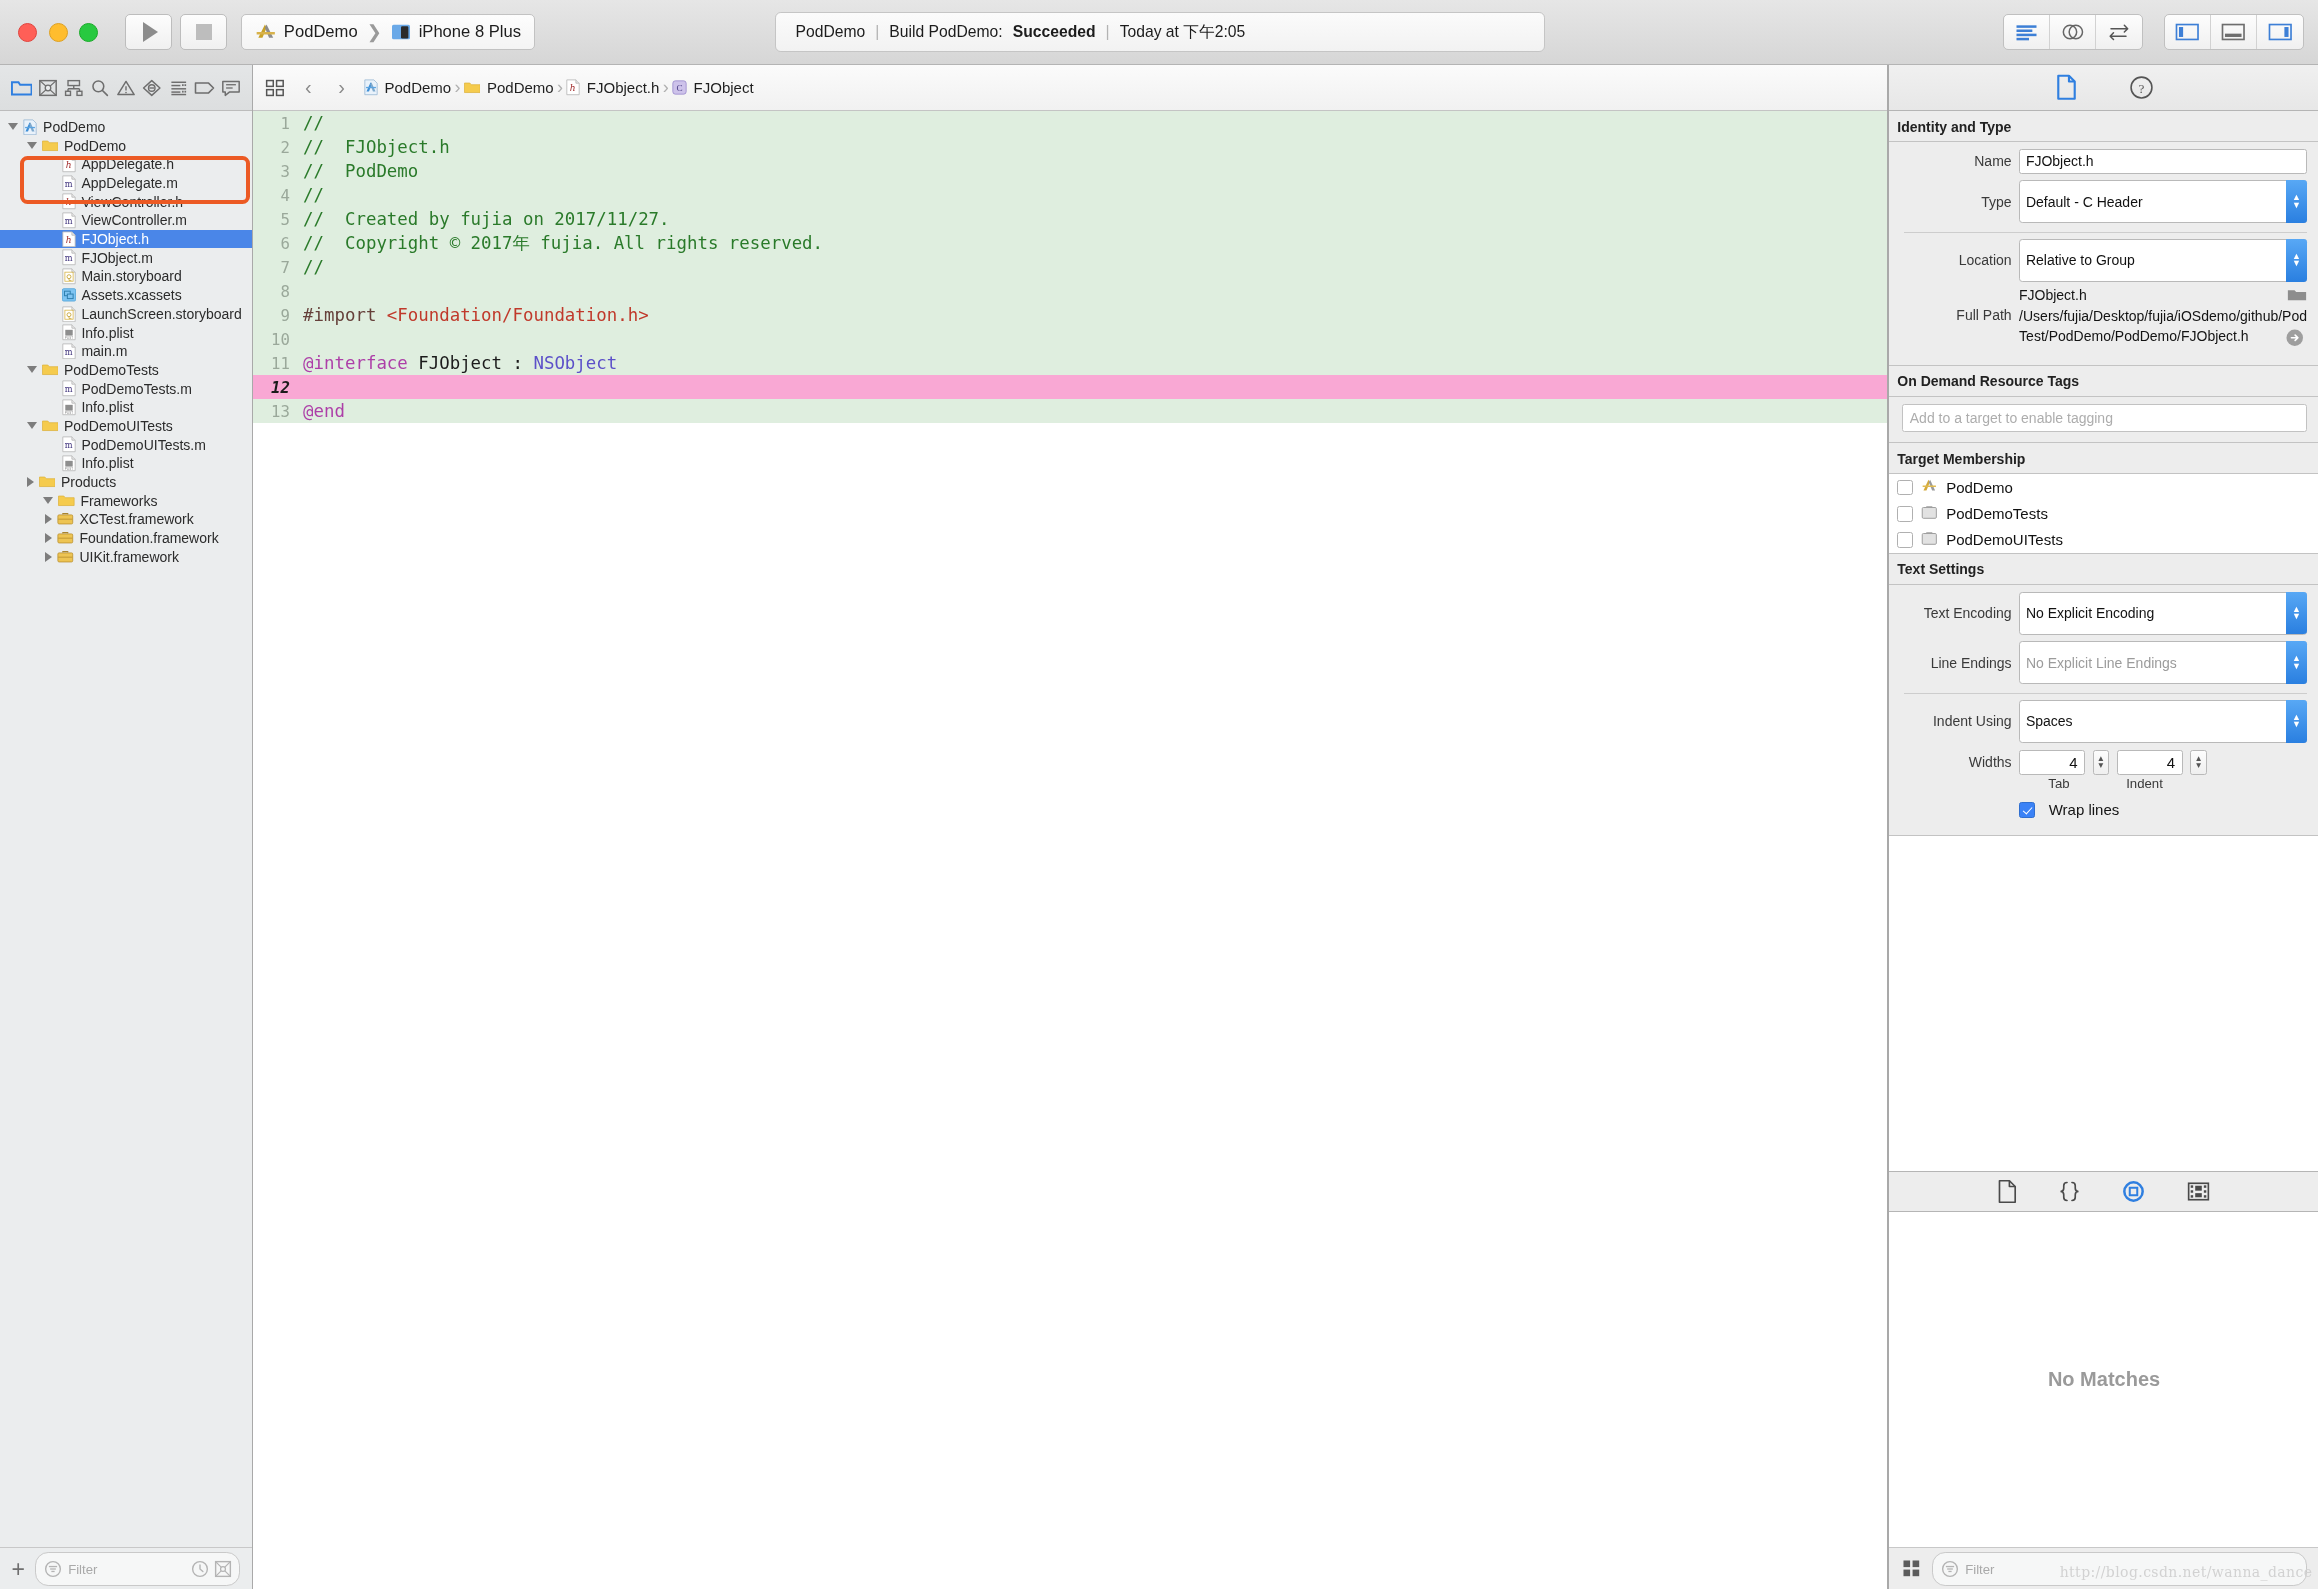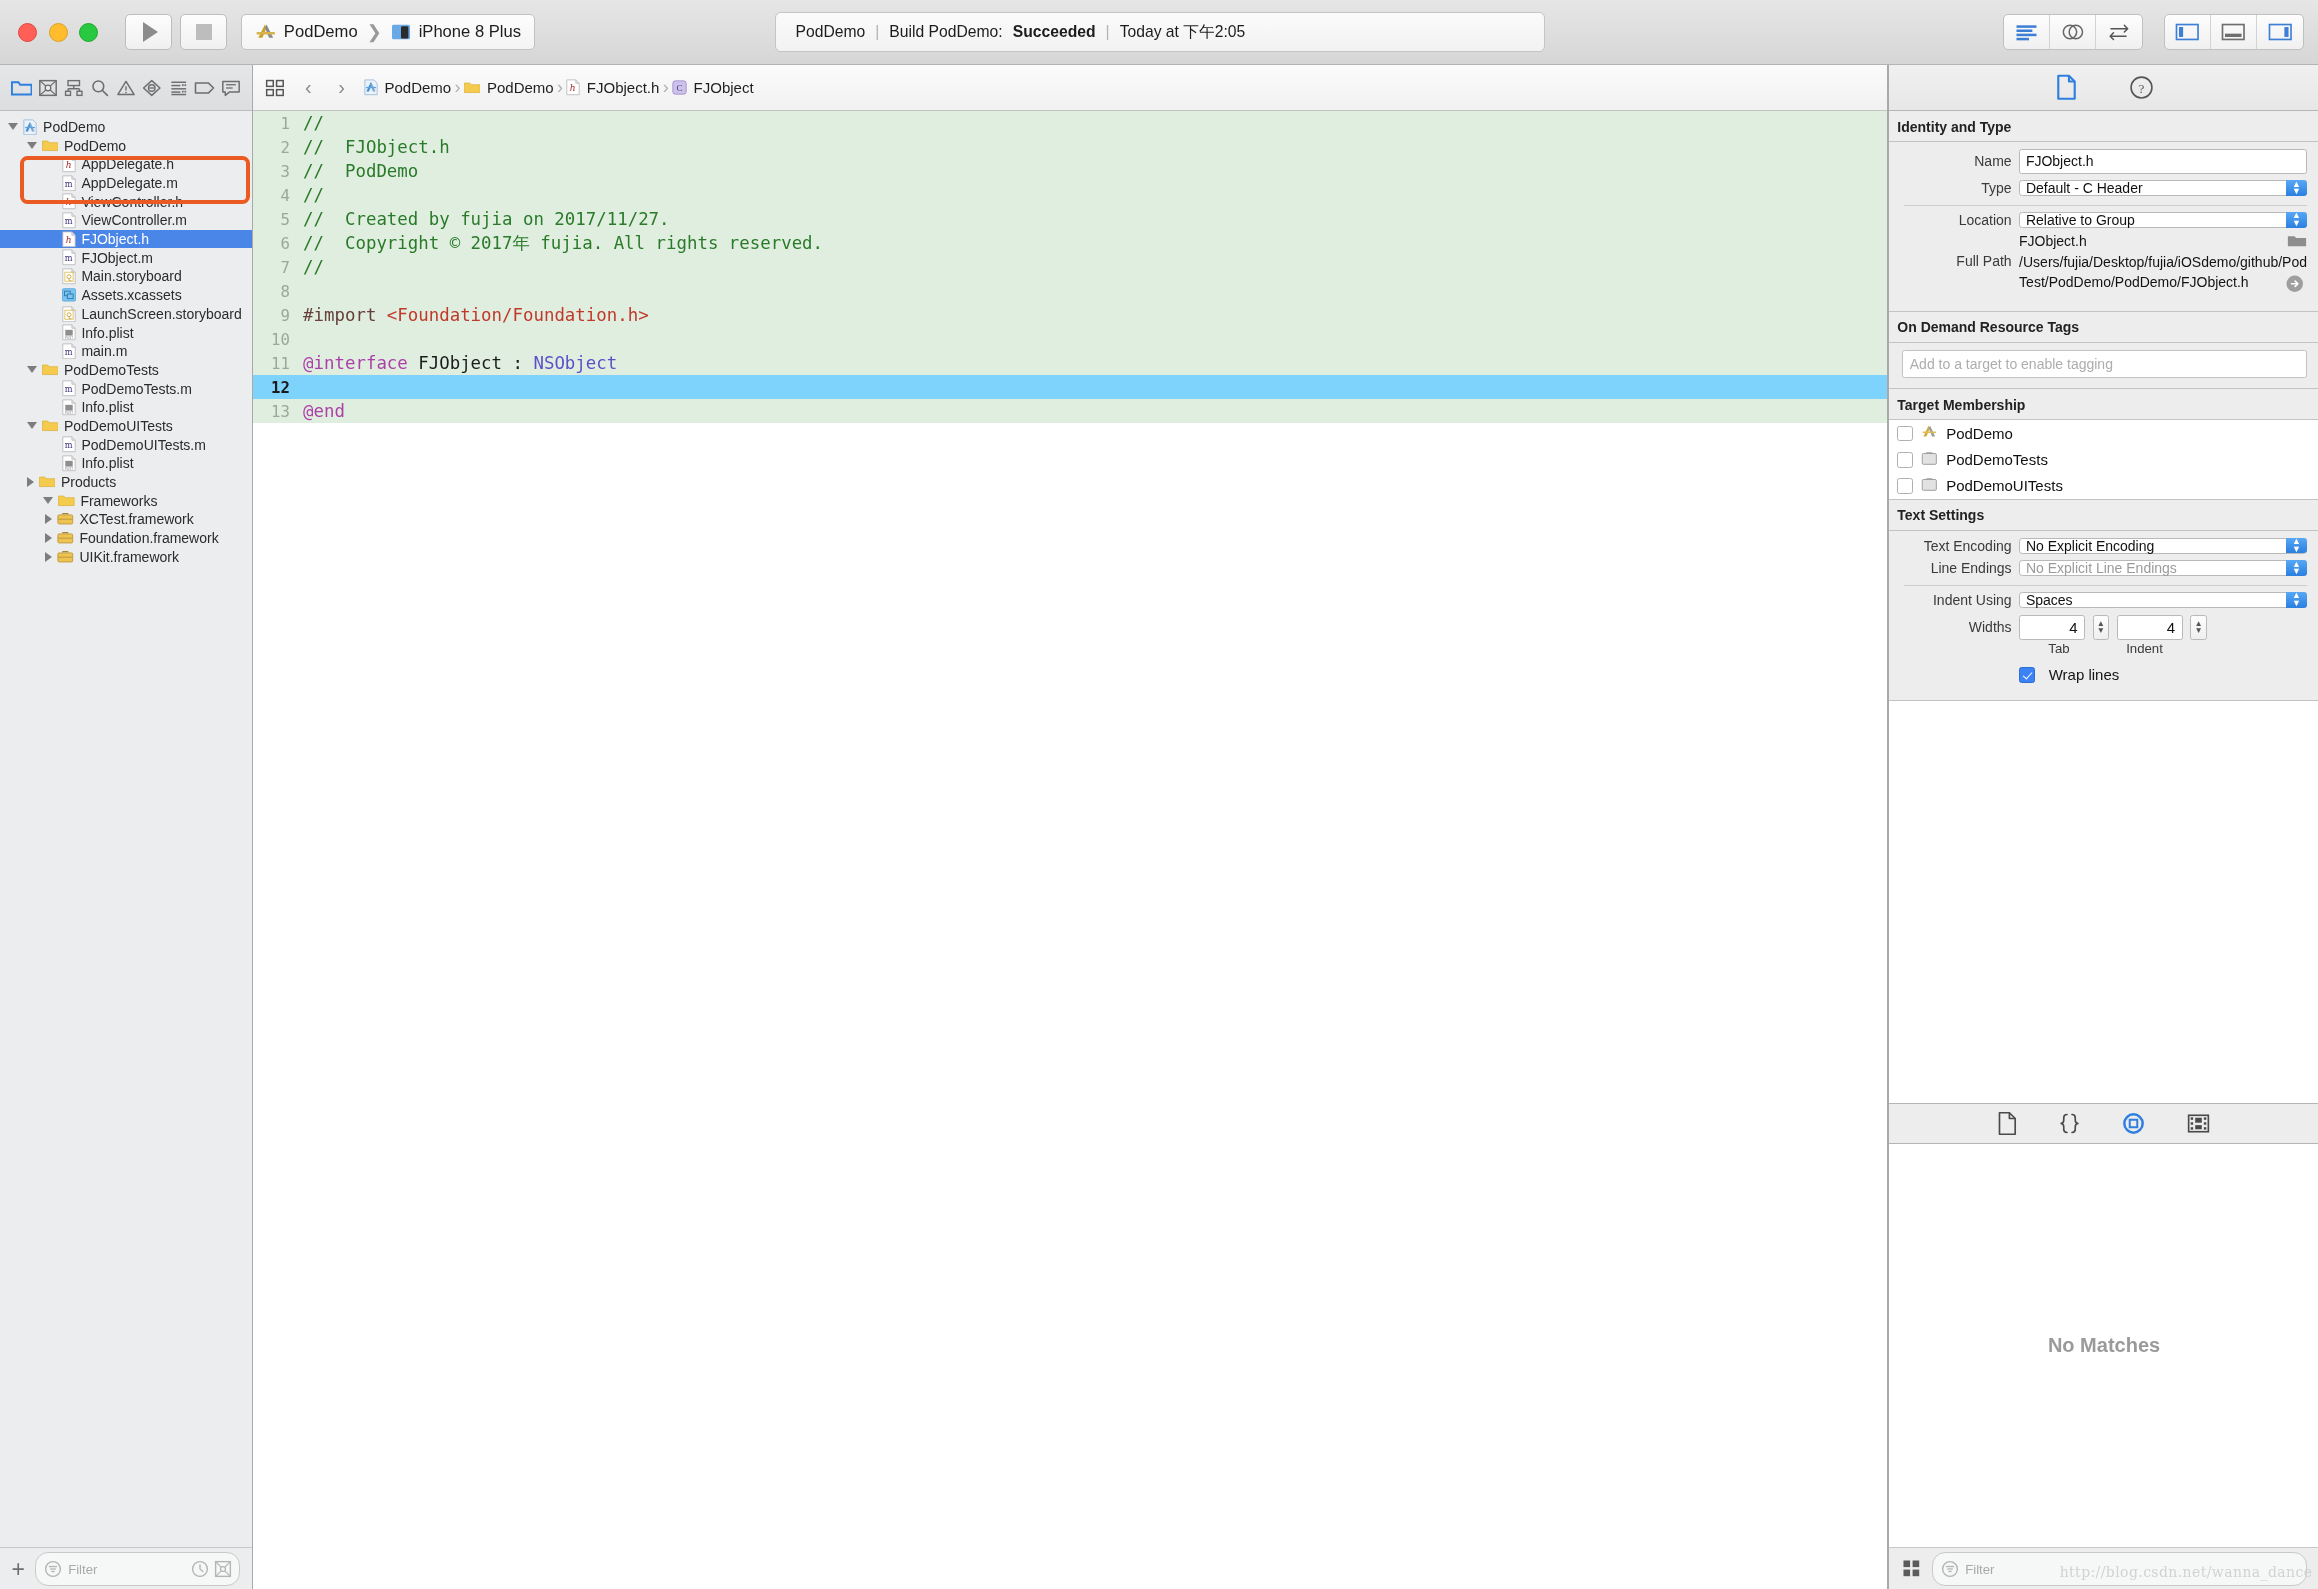--- a/index.html
+++ b/index.html
@@ -138,21 +138,21 @@
   .arrowbtn { font-size: 20px; color:#8a8a8a; width:21.5px; text-align:center; }
   .crumb { display:flex; align-items:center; gap:6.6px; }
   .crumb-sep { color:#b0b0b0; font-size:18px; font-weight:300; margin:0 3.3px; }
 
   .codearea { flex:1; position:relative; overflow:hidden; background:#fff; }
   .codeline {
     display:flex; height: 24px; align-items:center;
     font-family:"DejaVu Sans Mono", monospace; font-size: 17.4px;
     background:#dfeedf;
   }
-  .codeline.current { background:#7dd3fc; }
+  .codeline.current { background:#f9a8d4;font-style:italic; }
   .gutter {
     width: 46px; flex:0 0 46px; text-align:right; padding-right:9px;
     color:#9aa89a; font-size: 15.7px;
     font-family:"DejaVu Sans Mono", monospace;
   }
   .codeline.current .gutter { color:#1b1b1b; font-weight:bold; }
   .code { white-space:pre; padding-left:4.1px; }
   .c-cmt { color:#2a7a2a; }
   .c-pre { color:#65403a; }
   .c-str { color:#c0392b; }
@@ -180,21 +180,21 @@
   }
   .sec-head.first { border-top:none; }
   .frow { display:flex; align-items:center; margin: 6.6px 11.6px 0 6.6px; gap: 7.5px; }
   .flabel { width: 116px; text-align:right; font-size:14px; color:#3a3a3a; flex:0 0 116px; }
   .ftext {
     flex:1; height: 25px; background:#fff; border:0.8px solid #b9b9b9;
     border-radius:2.5px; font-size:14px; color:#111; display:flex;
     align-items:center; padding: 0 5.8px;
   }
   .fpop {
-    flex:1; height:16px; background:#fff; border:0.8px solid #b9b9b9;
+    flex:1; height:43px; background:#fff; border:0.8px solid #b9b9b9;
     border-radius:3.3px; font-size:14px; color:#111; display:flex;
     align-items:center; padding:0 5.8px; position:relative;
   }
   .fpop.dim { color:#9b9b9b; }
   .stepper-pop {
     position:absolute; right:-0.8px; top:-0.8px; bottom:-0.8px; width:21.5px;
     background: linear-gradient(180deg,#58a8f5,#2a7fe0);
     border-radius:0 3.3px 3.3px 0; display:flex; flex-direction:column;
     align-items:center; justify-content:center; color:#fff; font-size:9px; line-height:7.5px;
   }

